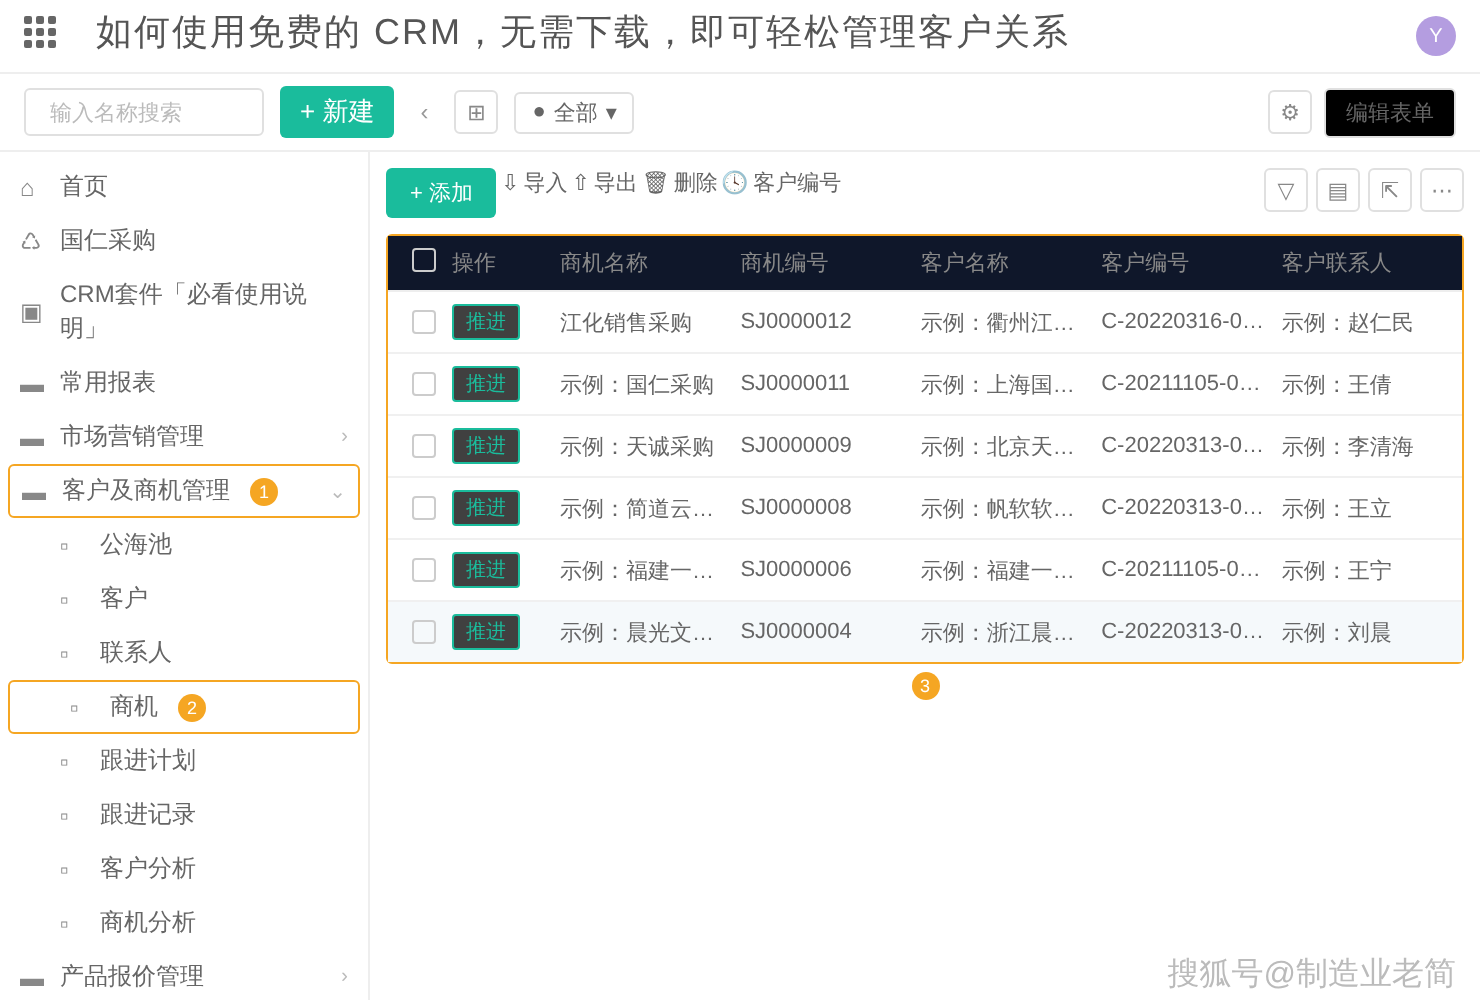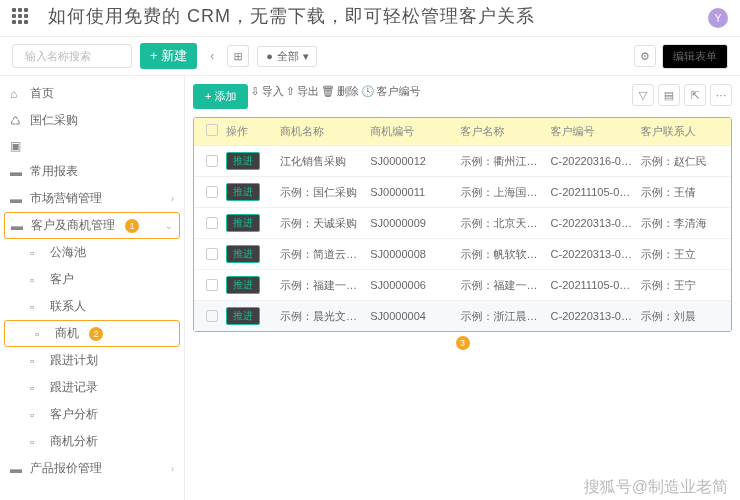--- a/index.html
+++ b/index.html
@@ -25,21 +25,21 @@
 .nav-exp{margin-left:auto;color:#bbb;font-size:10px}
 .badge{width:14px;height:14px;border-radius:50%;color:#fff;font-size:9px;display:inline-flex;align-items:center;justify-content:center;margin-left:4px}
 .badge.b1{background:#f5a623}
 .badge.b2{background:#f5a623}
 .main{flex:1;padding:8px;overflow:auto}
 .main-toolbar{display:flex;align-items:flex-start;gap:2px;margin-bottom:8px}
 .btn-add{background:#1abc9c;color:#fff;border:none;padding:5px 12px;border-radius:3px;font-size:11px;cursor:pointer}
 .tool-link{color:#666;font-size:11px;cursor:pointer;display:flex;align-items:center;gap:2px}
 .tool-icons{margin-left:auto;display:flex;gap:4px}
 .table{border:1px solid #f5a623;border-radius:3px;width:100%}
-.thead{display:flex;background:#fef9c3;border-bottom:1px solid #eee;padding:6px 4px;font-size:11px;color:#888}
+.thead{display:flex;background:#0f172a;border-bottom:1px solid #eee;padding:6px 4px;font-size:11px;color:#888}
 .trow{display:flex;border-bottom:1px solid #f0f0f0;padding:6px 4px;font-size:11px;color:#666;align-items:center}
 .trow:last-child{border-bottom:none;background:#f5f9fb}
 .col-chk{width:28px;display:flex;justify-content:center}
 .col-op{width:50px}
 .col{flex:1;padding:0 4px;overflow:hidden;text-overflow:ellipsis;white-space:nowrap}
 .chk{width:12px;height:12px;border:1px solid #ccc;border-radius:2px;cursor:pointer}
 .btn-push{border:1px solid #1abc9c;color:#1abc9c;background:#404040;padding:1px 6px;border-radius:2px;font-size:10px;cursor:pointer}
 .badge3{width:14px;height:14px;border-radius:50%;background:#f5a623;color:#fff;font-size:9px;display:flex;align-items:center;justify-content:center;margin:4px auto 0}
 .watermark{position:absolute;bottom:2px;right:12px;font-size:16px;color:#bbb}
 .sidebar::-webkit-scrollbar{width:4px}
@@ -81,20 +81,21 @@
       <div class="nav-item">
         <span class="nav-icon">⌂</span>
         <span>首页</span>
       </div>
       <div class="nav-item">
         <span class="nav-icon">♺</span>
         <span>国仁采购</span>
       </div>
       <div class="nav-item">
         <span class="nav-icon">▣</span>
+        <span>CRM套件「必看使用说明」</span>
       </div>
       <div class="nav-item">
         <span class="nav-icon">▬</span>
         <span>常用报表</span>
       </div>
       <div class="nav-item">
         <span class="nav-icon">▬</span>
         <span>市场营销管理</span>
         <span class="nav-exp">›</span>
       </div>

